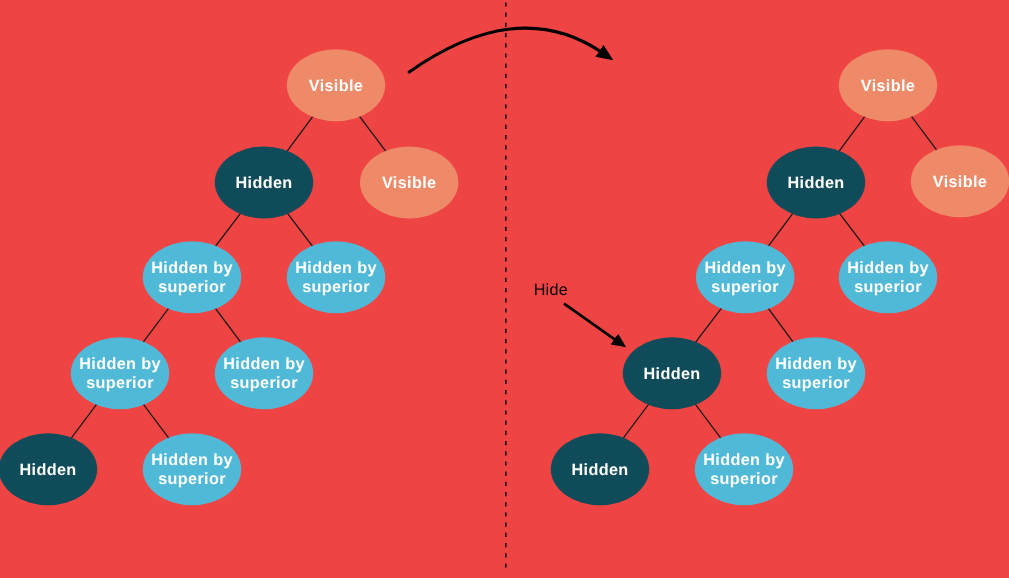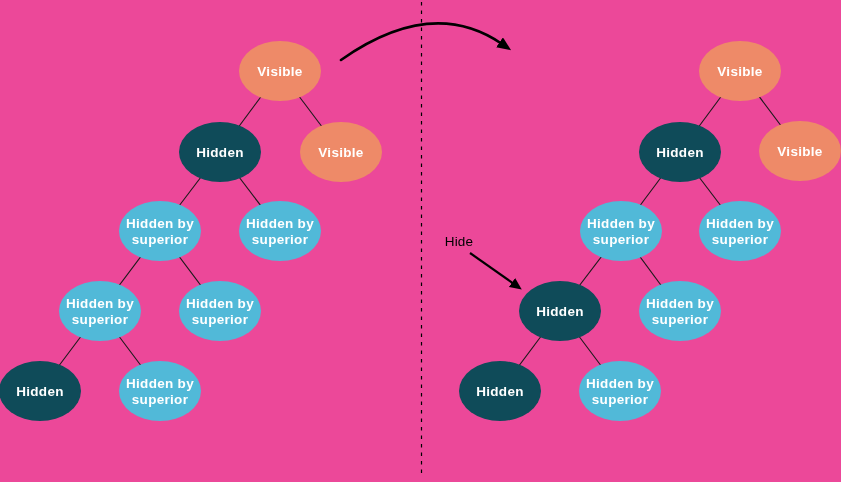--- a/index.html
+++ b/index.html
@@ -4,21 +4,21 @@
 <style>
   html, body {
     margin: 0;
     padding: 0;
     background: #ffffff;
   }
   .canvas {
     position: relative;
     width: 841px;
     height: 482px;
-    background: #ec4899;
+    background: #ef4444;
     overflow: hidden;
   }
   svg {
     display: block;
   }
   svg text {
     font-family: "Liberation Sans", sans-serif;
   }
   .node-label {
     font-size: 13.5px;

